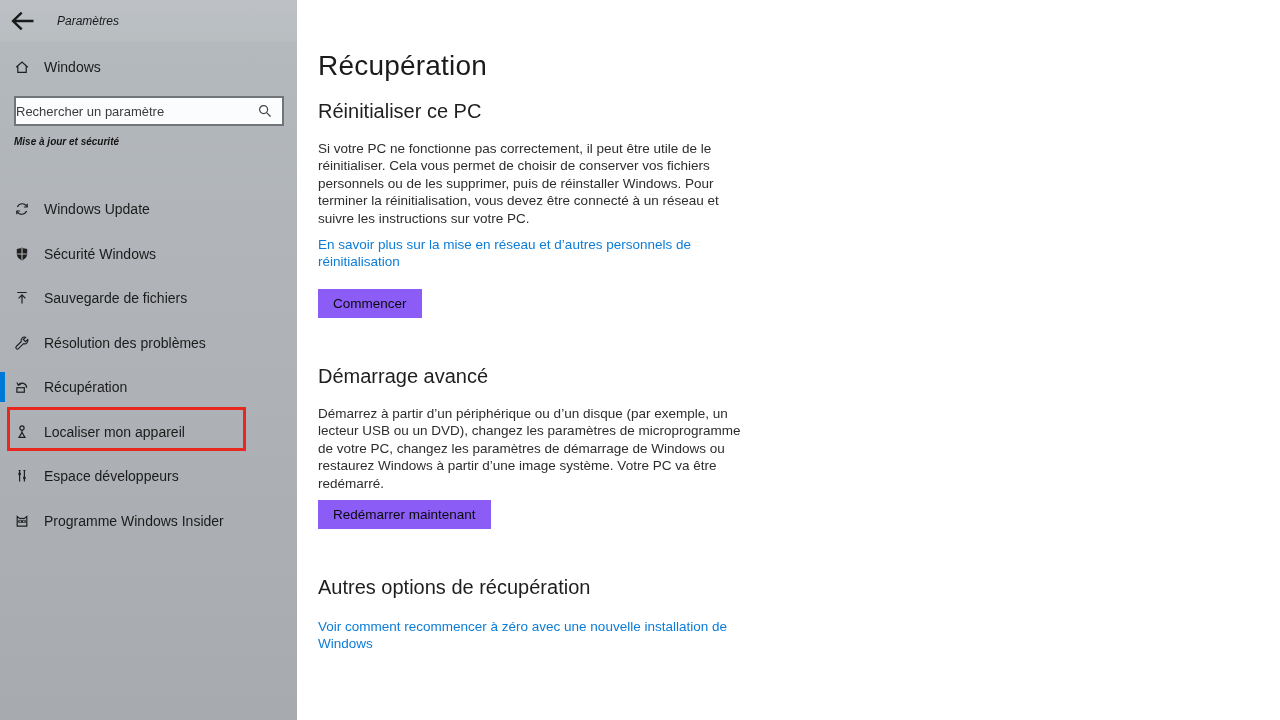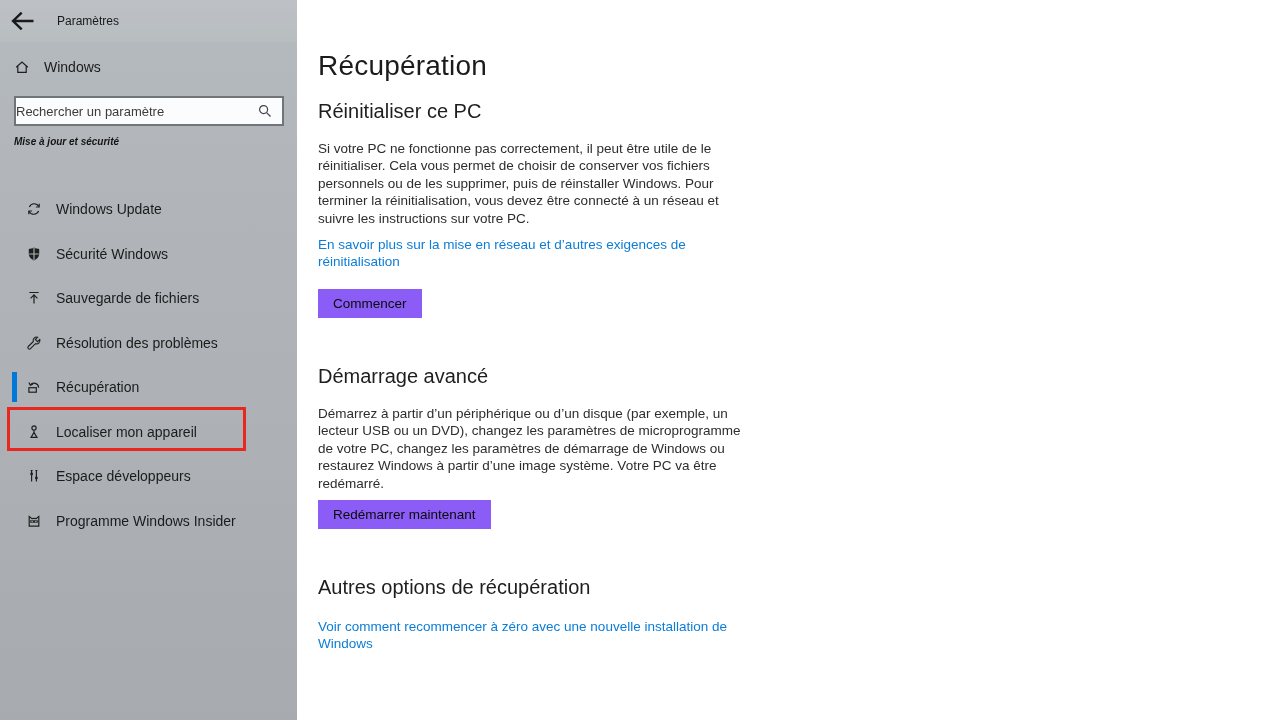--- a/index.html
+++ b/index.html
@@ -6,36 +6,36 @@
   html,body { width:1280px; height:720px; overflow:hidden;
     font-family:"Liberation Sans","DejaVu Sans",sans-serif; background:#ffffff; }
   .stage { position:relative; width:1280px; height:720px; background:#ffffff; }
 
   
   .sidebar { position:absolute; left:0; top:0; width:297px; height:720px;
     background:linear-gradient(180deg,#b9bec3 0%,#b4b9bd 6%,#b1b5b9 28%,#aeb2b6 55%,#aaaeb2 80%,#a7abaf 100%); }
   .titlebar { position:absolute; left:0; top:0; width:297px; height:42px;
     background:rgba(255,255,255,0.06); display:flex; align-items:center; }
   .back-btn { width:30px; height:30px; margin-left:8px; display:flex; align-items:center; justify-content:center; cursor:pointer; }
-  .titlebar-label { position:absolute; left:57px; font-size:12px; color:#1a1a1a; }
+  .titlebar-label { position:absolute; left:57px; font-size:12px; color:#1a1a1a;font-style:italic; }
 
   .home-row { position:absolute; left:0; top:44px; width:297px; height:46px; display:flex; align-items:center; cursor:pointer; }
   .home-row .nav-icon { margin-left:14px; }
   .home-row .nav-label { margin-left:14px; }
 
   .search-box { position:absolute; left:14px; top:96px; width:270px; height:30px;
     background:#fbfcfd; border:2px solid #70757a; display:flex; align-items:center; }
   .search-box input { flex:1; border:none; outline:none; background:transparent;
     font-family:inherit; font-size:13px; color:#333; padding:0 4px 0 0; }
   .search-box input::placeholder { color:#3c3c3c; opacity:1; }
   .search-glyph { width:16px; height:16px; margin-right:9px; flex:0 0 auto; }
 
   .group-header { position:absolute; left:14px; top:136px; font-size:10px; font-weight:700; color:#141414;font-style:italic; }
 
-  .nav { position:absolute; left:0; top:187px; width:297px;padding-left:12px; }
+  .nav { position:absolute; left:0; top:187px; width:297px; }
   .nav-item { position:relative; height:44.5px; display:flex; align-items:center; cursor:pointer; }
   .nav-icon { width:16px; height:16px; margin-left:14px; flex:0 0 auto; }
   .nav-icon svg { width:16px; height:16px; display:block; }
   .nav-label { margin-left:14px; font-size:14px; color:#1b1b1b; white-space:nowrap; }
   .accent-bar { position:absolute; left:0; top:50%; transform:translateY(-50%);
     width:5px; height:30px; background:#0078d7; }
 
   .annotation-box { position:absolute; left:7px; top:407px; width:239px; height:44px;
     border:3px solid #e8281f; pointer-events:none; }
 
@@ -179,21 +179,21 @@
 
   <div class="main">
     <h1 class="page-title">Récupération</h1>
 
     <h2 class="section-heading h-reset">Réinitialiser ce PC</h2>
     <p class="body-text p-reset">Si votre PC ne fonctionne pas correctement, il peut être utile de le
 réinitialiser. Cela vous permet de choisir de conserver vos fichiers
 personnels ou de les supprimer, puis de réinstaller Windows. Pour
 terminer la réinitialisation, vous devez être connecté à un réseau et
 suivre les instructions sur votre PC.</p>
-    <a class="link l-reset">En savoir plus sur la mise en réseau et d’autres exigences de
+    <a class="link l-reset">En savoir plus sur la mise en réseau et d’autres personnels de
 réinitialisation</a>
     <button class="win-btn b-reset">Commencer</button>
 
     <h2 class="section-heading h-adv">Démarrage avancé</h2>
     <p class="body-text p-adv">Démarrez à partir d’un périphérique ou d’un disque (par exemple, un
 lecteur USB ou un DVD), changez les paramètres de microprogramme
 de votre PC, changez les paramètres de démarrage de Windows ou
 restaurez Windows à partir d’une image système. Votre PC va être
 redémarré.</p>
     <button class="win-btn b-adv">Redémarrer maintenant</button>

